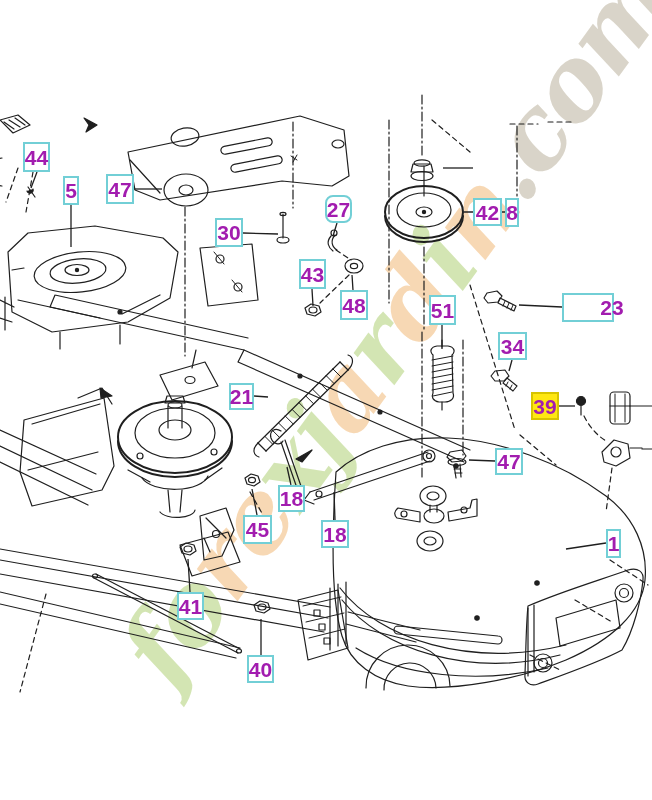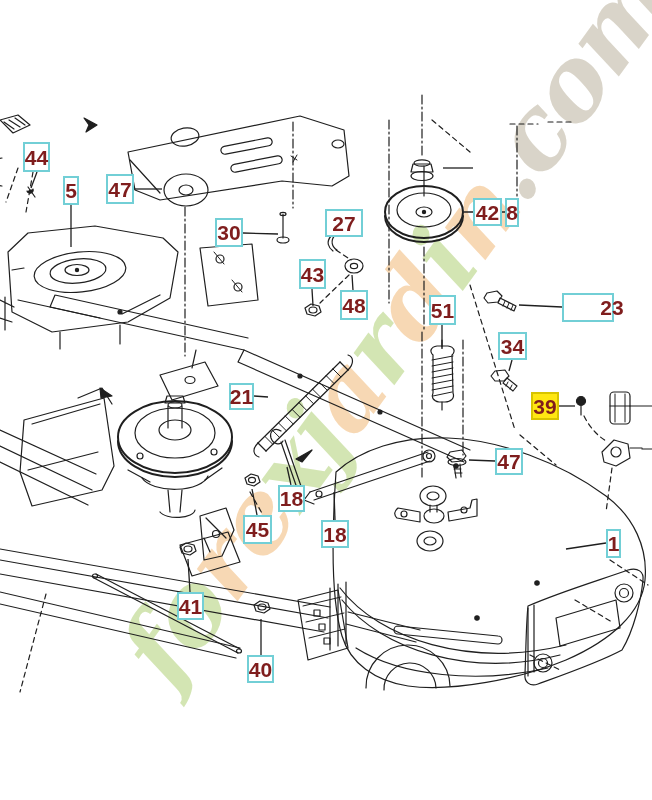--- a/index.html
+++ b/index.html
@@ -14,21 +14,21 @@
              font-size:100px;letter-spacing:-2px;opacity:.5;pointer-events:none;z-index:1;}
   #watermark span{display:inline-block;}
 
   
   #drawing{position:absolute;left:0;top:0;z-index:2;}
 
   
   #callouts{position:absolute;left:0;top:0;width:652px;height:800px;z-index:4;}
   .callout{position:absolute;box-sizing:border-box;border:2px solid #72cfd6;background:#ffffff;
            display:flex;align-items:center;justify-content:center;
-           font-weight:bold;font-size:21px;color:#7f1d1d;line-height:1;
+           font-weight:bold;font-size:21px;color:#a21caf;line-height:1;
            font-family:"Liberation Sans", sans-serif;}
   .callout.highlight{background:#ffe712;border-color:#d8c400;}
   #leaders{position:absolute;left:0;top:0;z-index:3;}
 </style>
 </head>
 <body>
 
 <div id="canvas">
 
   <div id="watermark"><span style="color: rgb(169, 204, 106);">f</span><span style="color: rgb(169, 204, 106);">o</span><span style="color: rgb(240, 179, 107);">r</span><span style="color: rgb(240, 179, 107);">e</span><span style="color: rgb(169, 204, 106);">x</span><span style="color: rgb(169, 204, 106);">j</span><span style="color: rgb(240, 179, 107);">a</span><span style="color: rgb(169, 204, 106);">r</span><span style="color: rgb(240, 179, 107);">d</span><span style="color: rgb(169, 204, 106);">i</span><span style="color: rgb(240, 179, 107);">n</span><span style="color: rgb(181, 171, 148);">.</span><span style="color: rgb(181, 171, 148);">c</span><span style="color: rgb(181, 171, 148);">o</span><span style="color: rgb(181, 171, 148);">m</span></div>
@@ -317,21 +317,21 @@
       <line x1="606" y1="543" x2="566" y2="549" stroke="#1f1f1f" stroke-width="1.3"></line>
       <line x1="190" y1="592" x2="188" y2="559" stroke="#1f1f1f" stroke-width="1.3"></line>
       <line x1="261" y1="655" x2="261" y2="619" stroke="#1f1f1f" stroke-width="1.3"></line>
     </svg>
 
   <div id="callouts">
       <div class="callout" style="left: 23px; top: 142px; width: 27px; height: 30px;">44</div>
       <div class="callout" style="left: 63px; top: 176px; width: 16px; height: 29px;">5</div>
       <div class="callout" style="left: 106px; top: 174px; width: 28px; height: 30px;">47</div>
       <div class="callout" style="left: 215px; top: 218px; width: 28px; height: 29px;">30</div>
-      <div class="callout" style="left: 325px; top: 209px; width: 38px; height: 28px;">27</div>
+      <div class="callout" style="left: 325px; top: 195px; width: 27px; height: 28px; border-radius: 8px;">27</div>
       <div class="callout" style="left: 299px; top: 259px; width: 27px; height: 30px;">43</div>
       <div class="callout" style="left: 340px; top: 290px; width: 28px; height: 30px;">48</div>
       <div class="callout" style="left: 473px; top: 154px; width: 29px; height: 28px; margin-top: 44px;">42</div>
       <div class="callout" style="left: 505px; top: 198px; width: 14px; height: 29px;">8</div>
       <div class="callout" style="left: 429px; top: 295px; width: 27px; height: 30px;">51</div>
       <div class="callout" style="left: 562px; top: 293px; width: 27px; height: 29px; padding-left: 48px;">23</div>
       <div class="callout" style="left: 498px; top: 332px; width: 29px; height: 28px;">34</div>
       <div class="callout highlight" style="left: 531px; top: 392px; width: 28px; height: 28px;">39</div>
       <div class="callout" style="left: 495px; top: 448px; width: 28px; height: 27px;">47</div>
       <div class="callout" style="left: 229px; top: 383px; width: 25px; height: 27px;">21</div>

